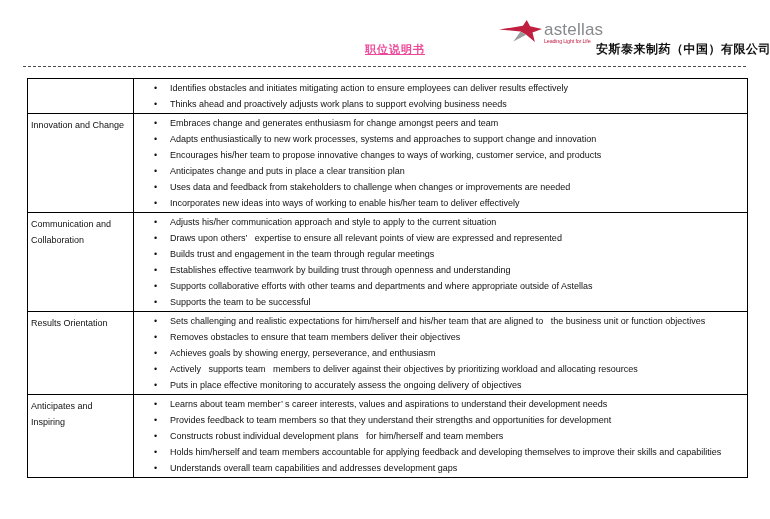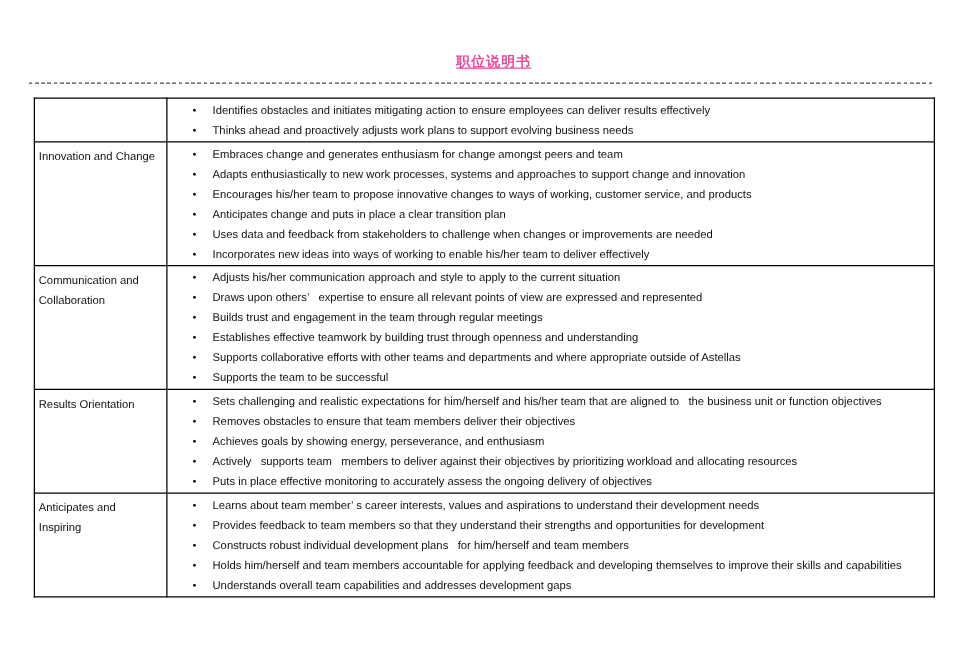--- a/index.html
+++ b/index.html
@@ -32,21 +32,32 @@
   .btext { flex:1; white-space:pre-wrap; color:#111; }
 </style>
 </head>
 <body>
 
 <div class="page">
 
   <div class="hdr">
     <div class="doc-title">职位说明书</div>
 
-
+    <div class="logo">
+      <svg class="star-svg" viewBox="0 0 92 48" xmlns="http://www.w3.org/2000/svg">
+        <polygon points="0,21 50,13 58,1 65,14 90,20 70,27 75,47 57,32 45,25" fill="#c01f3f"></polygon>
+        <polygon points="45,25 57,32 30,46" fill="#9a9c9e"></polygon>
+      </svg>
+      <div class="logo-text">
+        <div class="brand">astellas</div>
+        <div class="tagline">Leading Light for Life</div>
+      </div>
+    </div>
+
+    <div class="company">安斯泰来制药（中国）有限公司</div>
   </div>
 
   <div class="dashes"></div>
 
   <table class="comp-table">
     <colgroup>
         <col style="width:106px">
         <col>
       </colgroup>
     <tbody>

